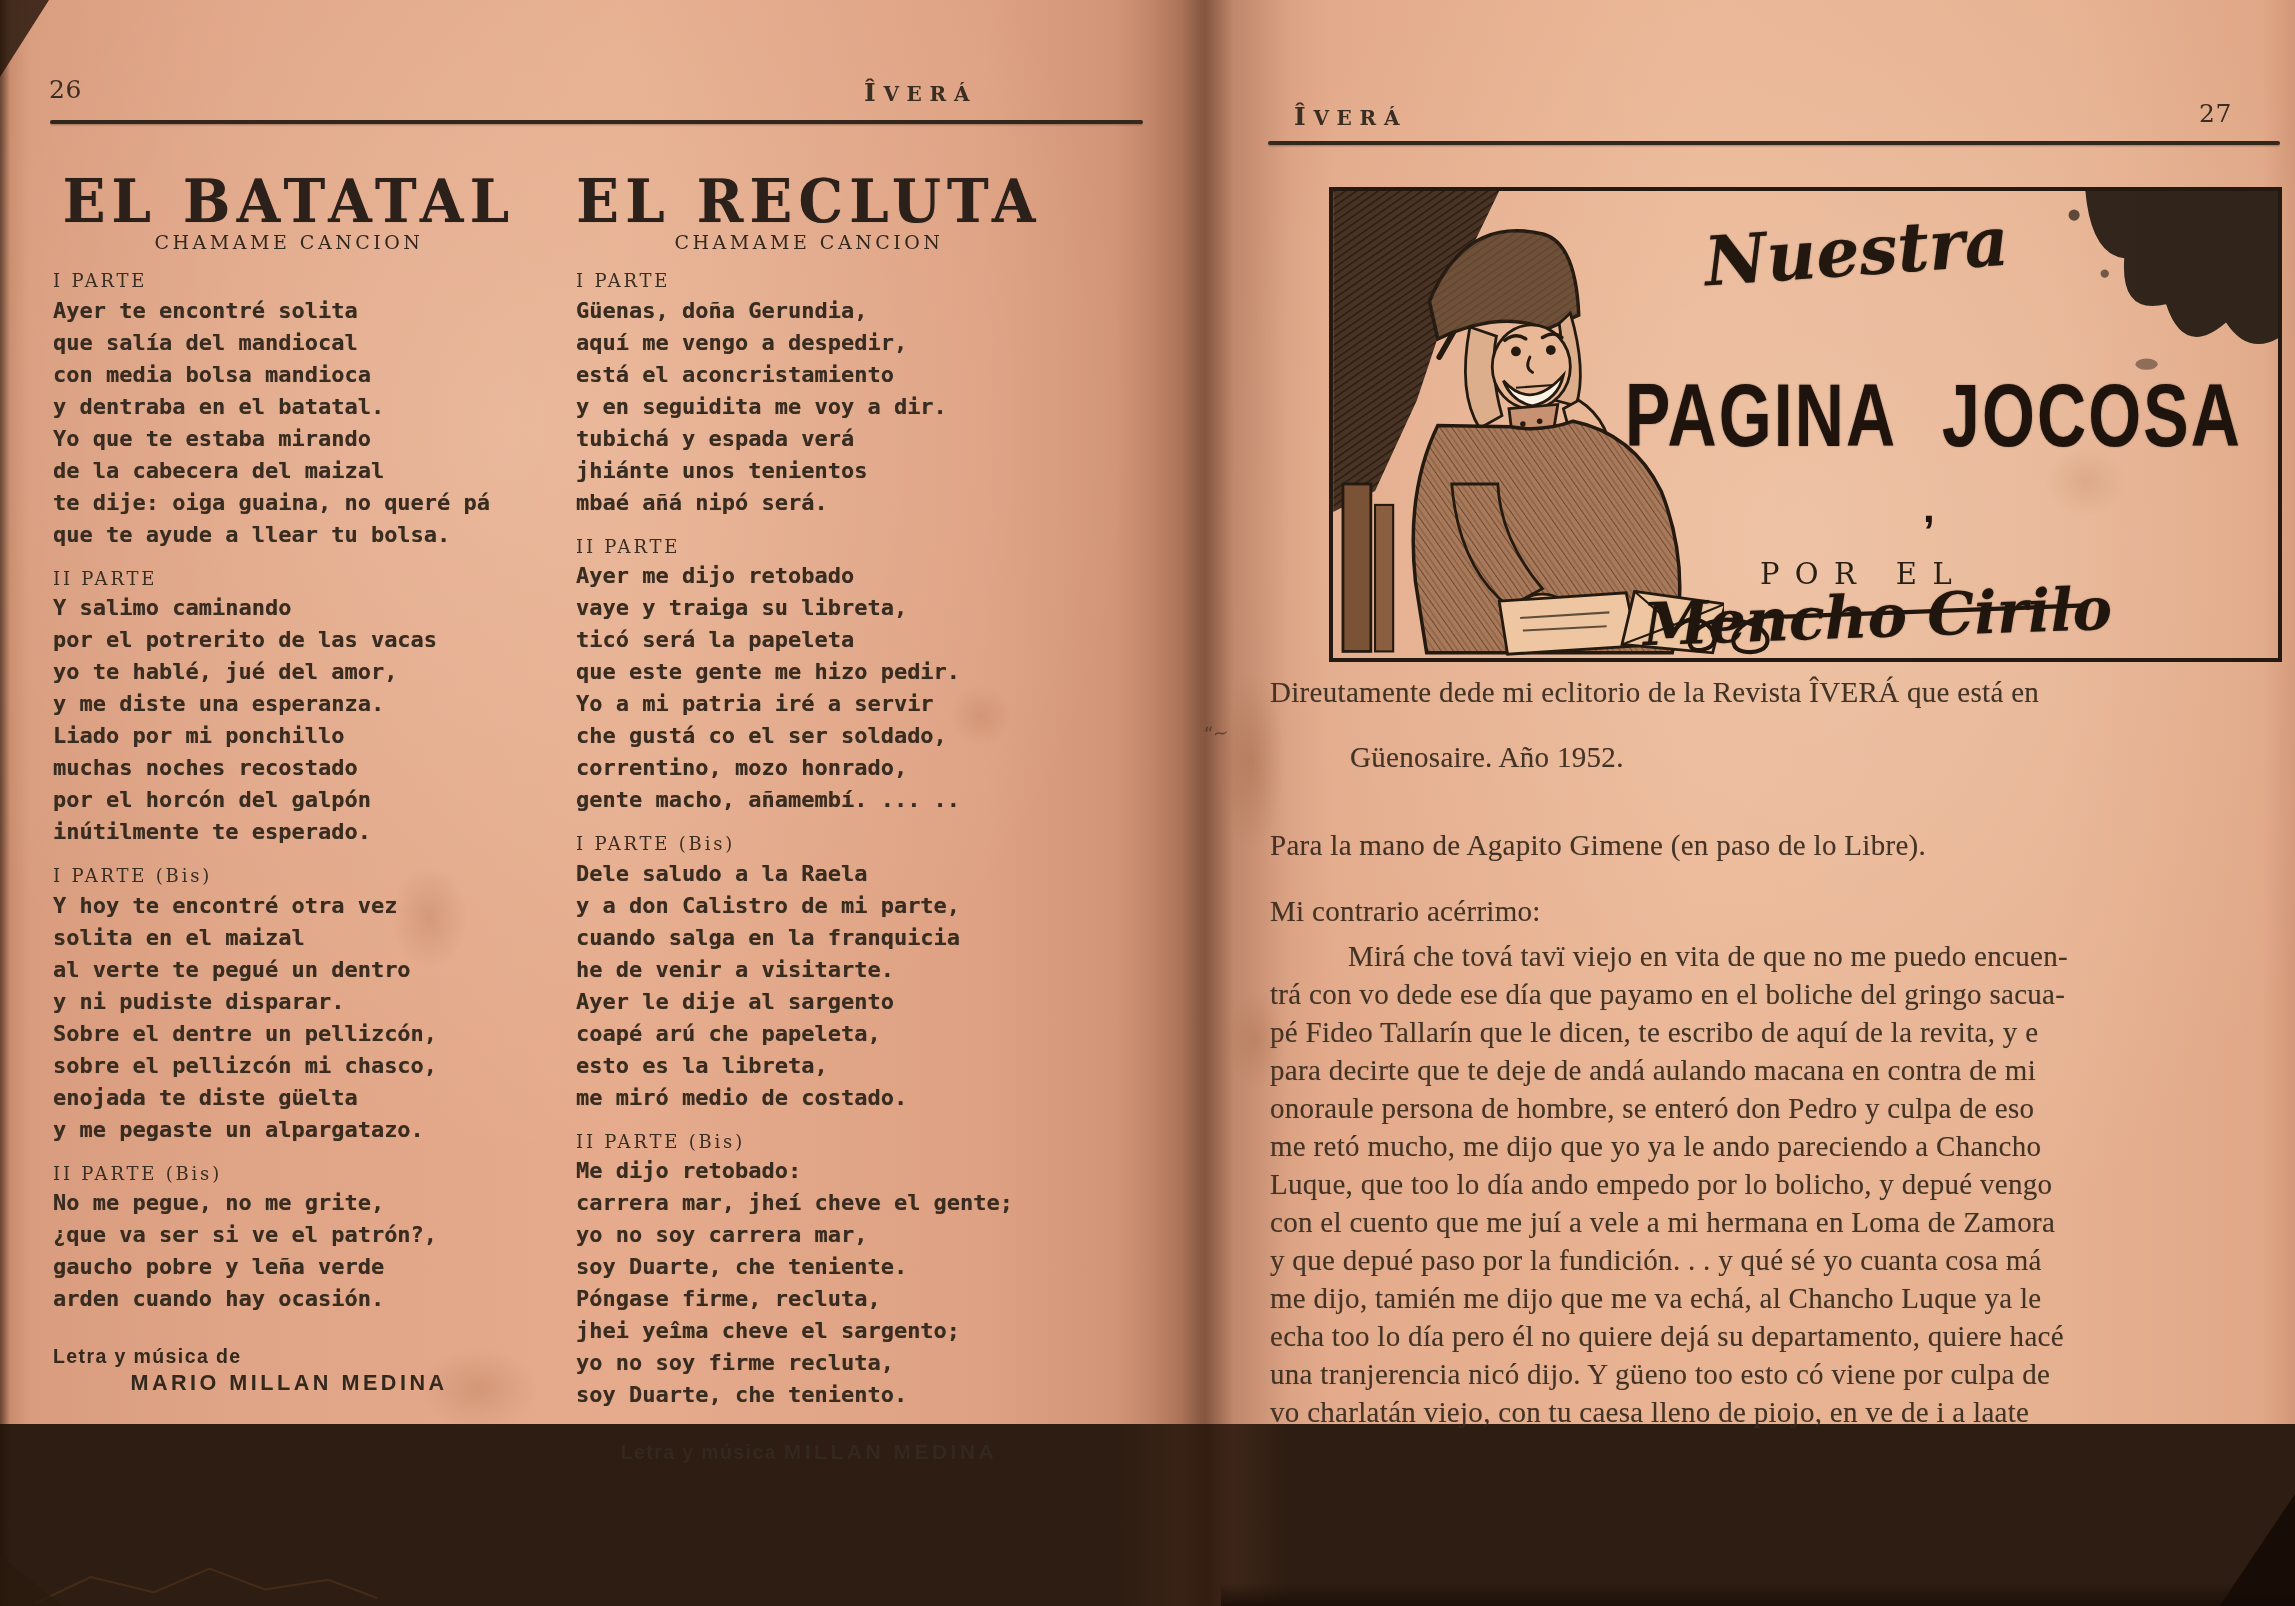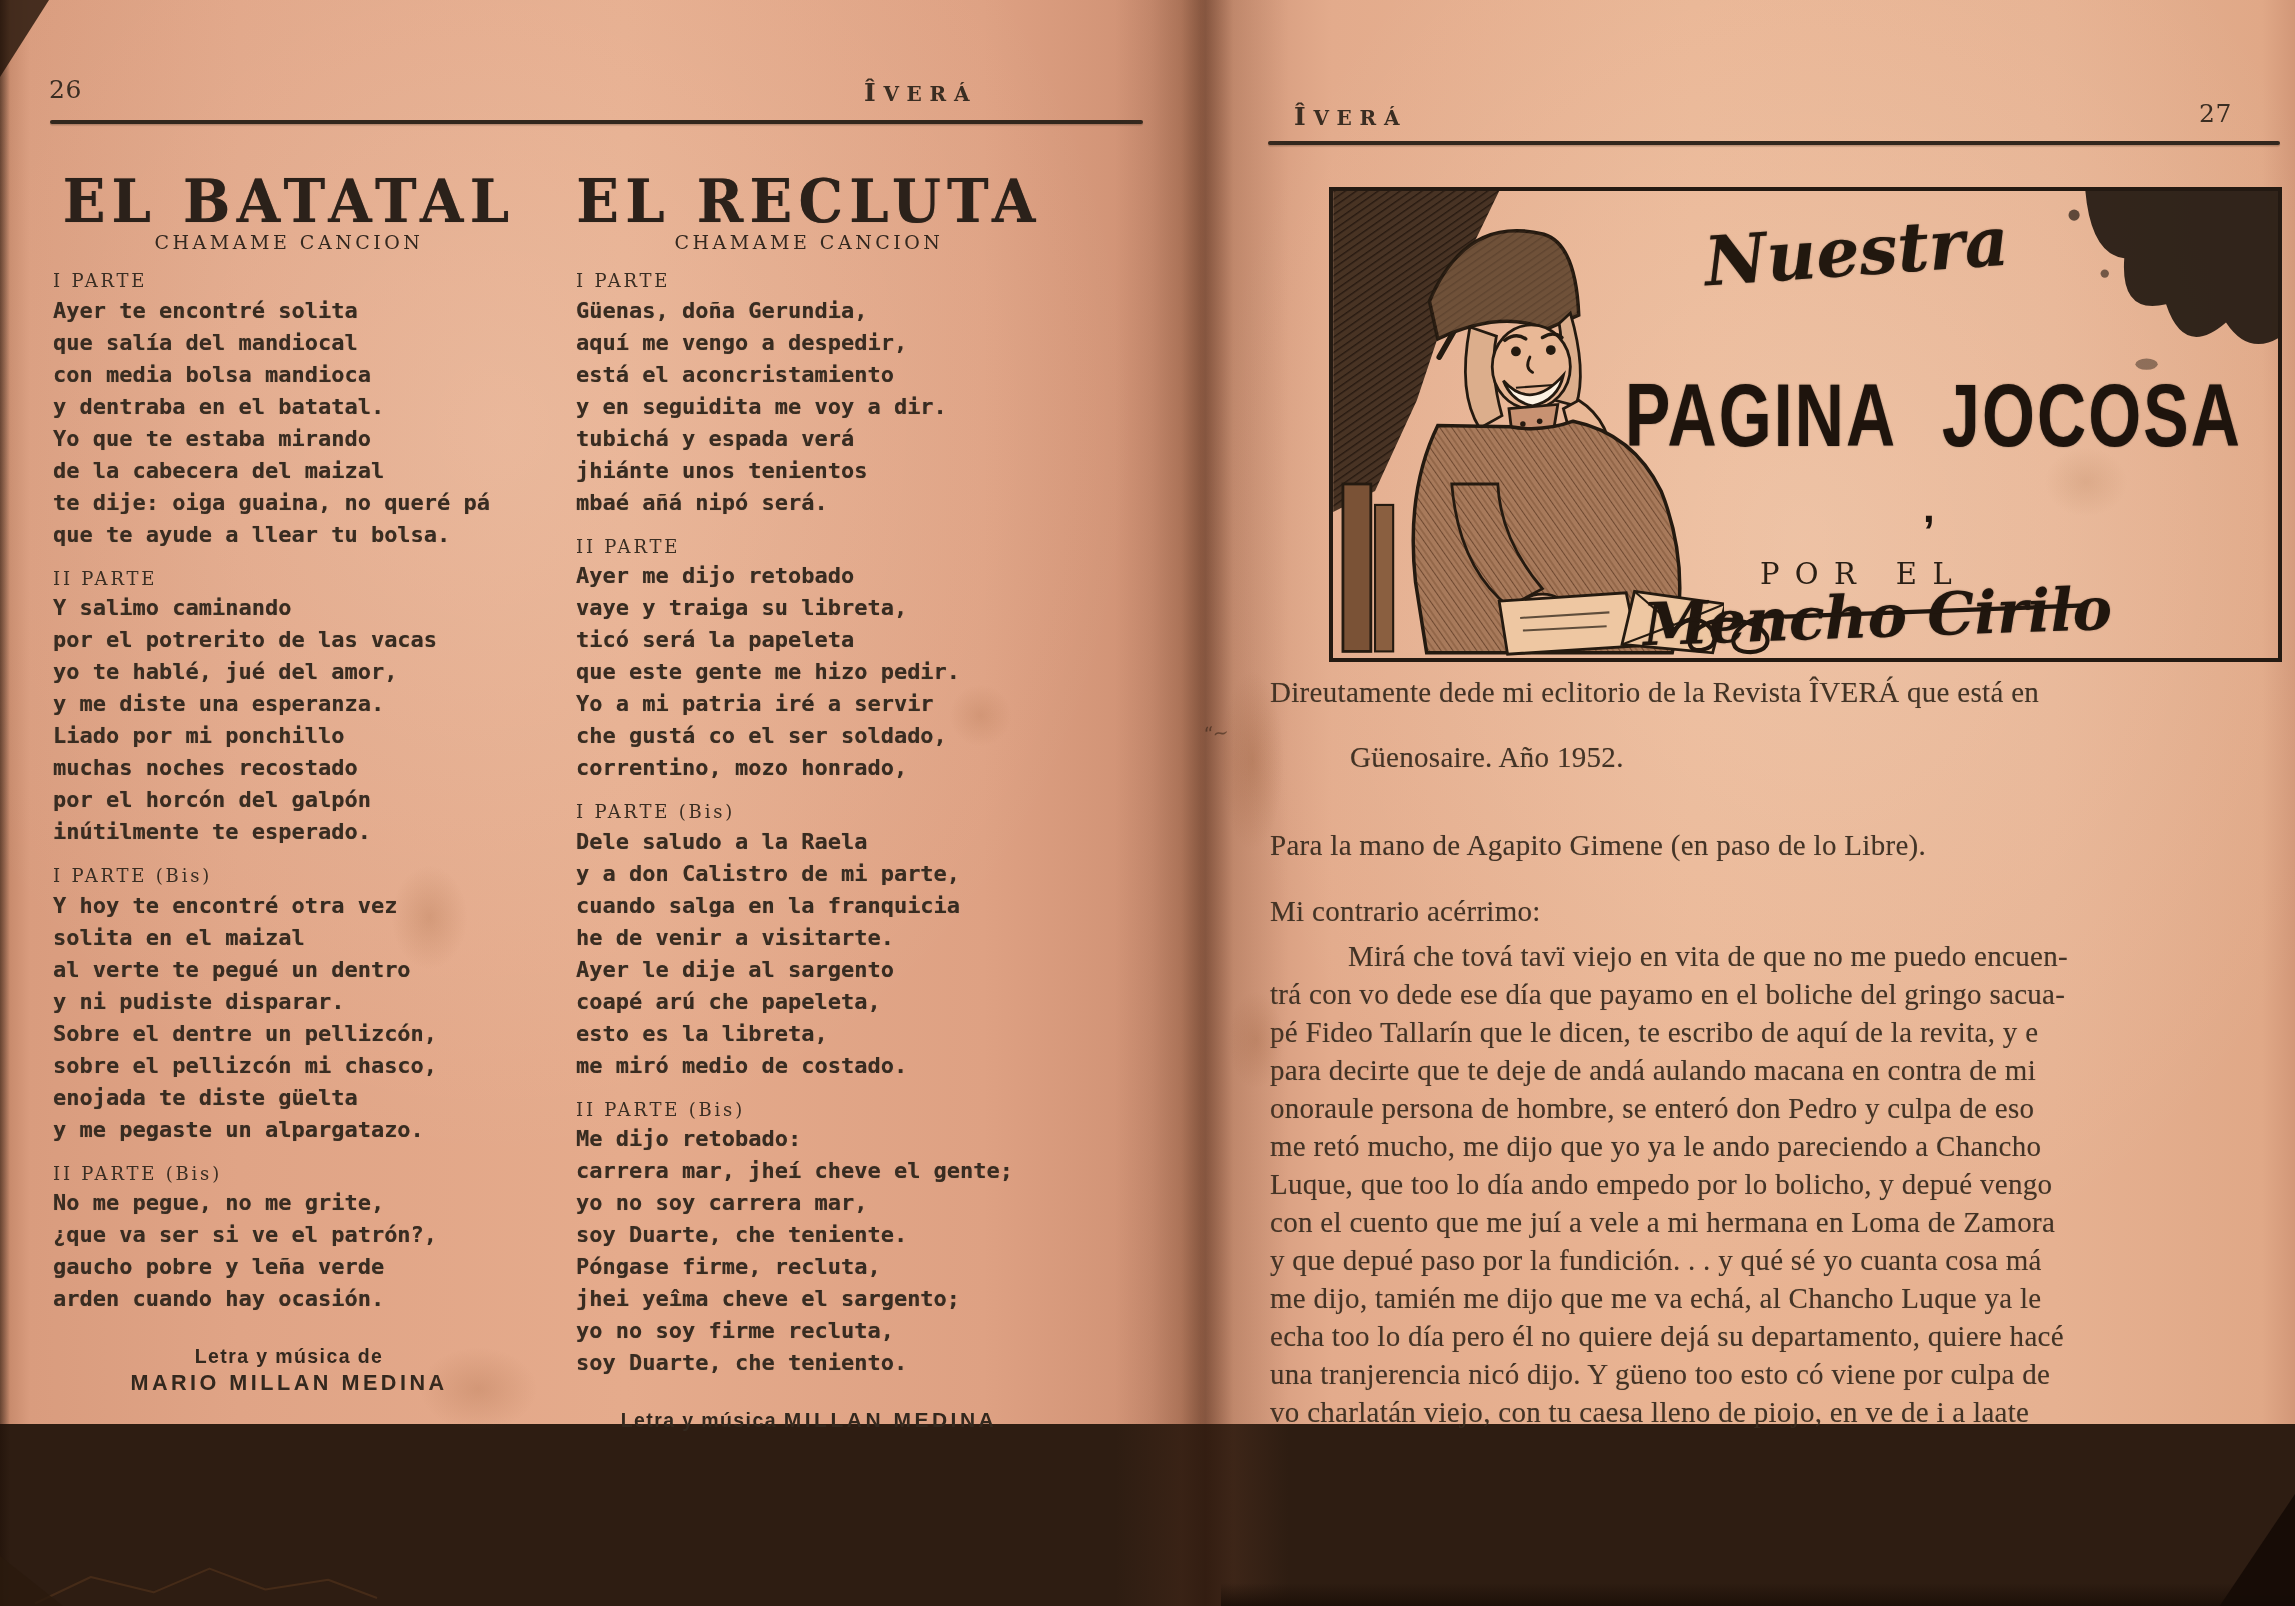--- a/index.html
+++ b/index.html
@@ -40,21 +40,21 @@
   .song-title{margin:0;font:bold 56px "DejaVu Serif",serif;color:#2b211a;letter-spacing:6.3px;
     line-height:61px;text-align:center;white-space:nowrap;transform:scaleY(1.06);transform-origin:top;
     text-shadow:0 0 0.7px rgba(43,33,26,.6);}
   .song-subtitle{font:19px "DejaVu Serif",serif;color:#33281f;letter-spacing:3.5px;text-align:center;
     margin-top:1.4px;line-height:22px;}
   .part-label{font:18px "DejaVu Serif",serif;color:#3a2e23;letter-spacing:2.8px;text-align:left;
     margin-top:17px;margin-bottom:3.5px;line-height:21px;}
   .lyric-line{font:bold 22px "DejaVu Sans Mono",monospace;color:#382c21;line-height:32px;
     white-space:nowrap;text-shadow:0 0 0.7px rgba(56,44,33,.45);}
   .credit{margin-top:29px;}
-  .credit-l1{font:bold 19.5px "Liberation Sans",sans-serif;color:#33281e;text-align:center;letter-spacing:1.4px;line-height:25px;}
+  .credit-l1{font:bold 19.5px "Liberation Sans",sans-serif;color:#33281e;letter-spacing:1.4px;line-height:25px;}
   .credit-l2{font:bold 21.6px "Liberation Sans",sans-serif;color:#33281e;text-align:center;letter-spacing:3.5px;line-height:28px;}
   .credit.one-line{text-align:center;font:bold 19.5px "Liberation Sans",sans-serif;color:#33281e;letter-spacing:1.4px;}
   .credit.one-line .big{font-size:21px;letter-spacing:3.5px;text-align:center;}
   
   .feature-box{position:absolute;left:129px;top:187px;width:953px;height:475px;
     border:4.2px solid #241a12;box-sizing:border-box;}
   .illus{position:absolute;left:0;top:0;}
   .blotch{position:absolute;right:-1.4px;top:-1.4px;}
   .f-nuestra{position:absolute;left:293px;top:19.5px;width:461px;text-align:center;
     font:bold italic 68px "DejaVu Serif",serif;color:#22180f;transform:rotate(-4deg);
@@ -145,20 +145,21 @@
           <div class="lyric-line">jhiánte unos tenientos</div>
           <div class="lyric-line">mbaé añá nipó será.</div>
           <div class="part-label">II PARTE</div>
           <div class="lyric-line">Ayer me dijo retobado</div>
           <div class="lyric-line">vaye y traiga su libreta,</div>
           <div class="lyric-line">ticó será la papeleta</div>
           <div class="lyric-line">que este gente me hizo pedir.</div>
           <div class="lyric-line">Yo a mi patria iré a servir</div>
           <div class="lyric-line">che gustá co el ser soldado,</div>
           <div class="lyric-line">correntino, mozo honrado,</div>
+          <div class="lyric-line">gente macho, añamembí. ... ..</div>
           <div class="part-label">I PARTE (Bis)</div>
           <div class="lyric-line">Dele saludo a la Raela</div>
           <div class="lyric-line">y a don Calistro de mi parte,</div>
           <div class="lyric-line">cuando salga en la franquicia</div>
           <div class="lyric-line">he de venir a visitarte.</div>
           <div class="lyric-line">Ayer le dije al sargento</div>
           <div class="lyric-line">coapé arú che papeleta,</div>
           <div class="lyric-line">esto es la libreta,</div>
           <div class="lyric-line">me miró medio de costado.</div>
           <div class="part-label">II PARTE (Bis)</div>

